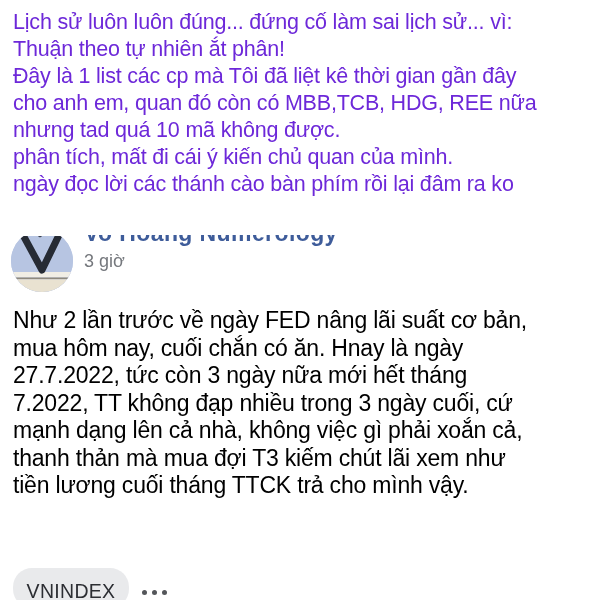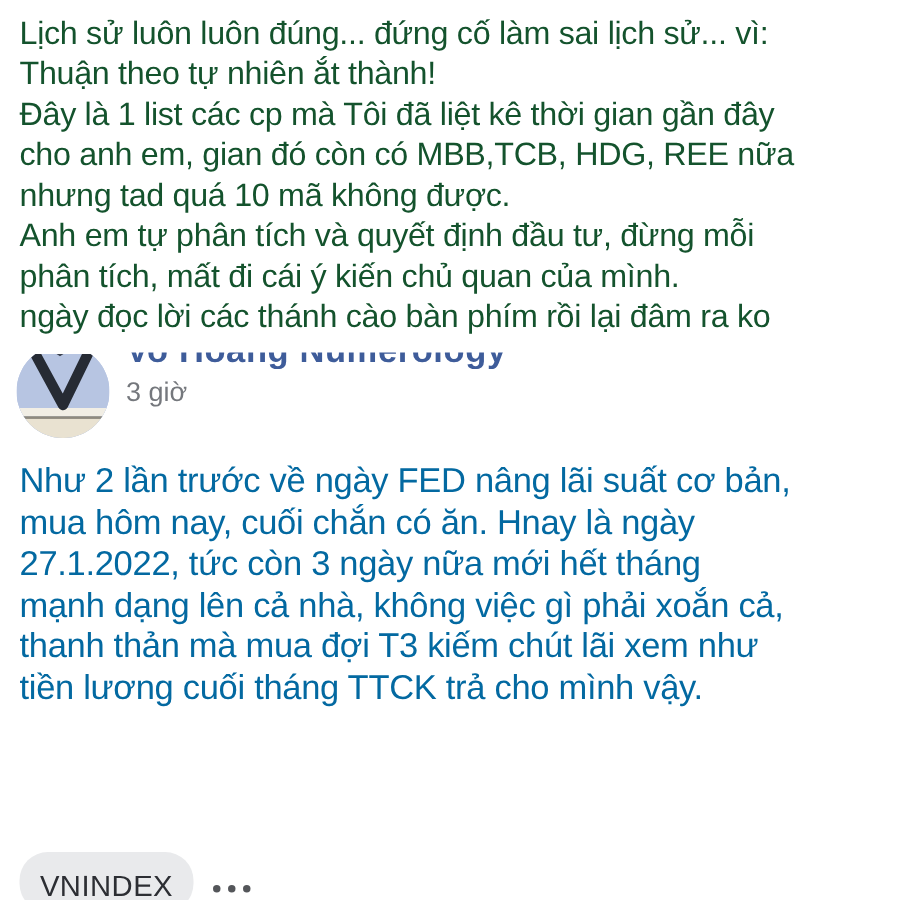--- a/index.html
+++ b/index.html
@@ -16,21 +16,21 @@
     .intro-block {
       position: absolute;
       left: 13px; top: 9px;
       width: 582px;
     }
     .intro-block .line {
       font-size: 21.5px;
       line-height: 27px;
       letter-spacing: -0.2px;
       white-space: nowrap;
-      color: #14532d;
+      color: #6d28d9;
     }
 
     
     .post-header {
       position: absolute;
       left: 0; top: 230px;
       width: 600px; height: 70px;
     }
     .avatar-clip {
       position: absolute;
@@ -70,21 +70,21 @@
     .body-block {
       position: absolute;
       left: 13px; top: 307px;
       width: 585px;
     }
     .body-block .line {
       font-size: 23px;
       line-height: 27.5px;
       letter-spacing: -0.2px;
       white-space: nowrap;
-      color: #0369a1;
+      color: #000000;
     }
 
     
     .tag-chip {
       position: absolute;
       left: 13px; top: 568px;
       width: 116px; height: 40px;
       background: #e9eaec;
       border-radius: 19px;
       display: flex;
@@ -107,25 +107,24 @@
       width: 5px; height: 5px;
       border-radius: 50%;
       background: #54565a;
     }
   </style>
 </head>
 <body>
 
 <div class="intro-block">
   <div class="line">Lịch sử luôn luôn đúng... đứng cố làm sai lịch sử... vì:</div>
-  <div class="line">Thuận theo tự nhiên ắt thành!</div>
+  <div class="line">Thuận theo tự nhiên ắt phân!</div>
   <div class="line">Đây là 1 list các cp mà Tôi đã liệt kê thời gian gần đây</div>
-  <div class="line">cho anh em, gian đó còn có MBB,TCB, HDG, REE nữa</div>
+  <div class="line">cho anh em, quan đó còn có MBB,TCB, HDG, REE nữa</div>
   <div class="line">nhưng tad quá 10 mã không được.</div>
-  <div class="line">Anh em tự phân tích và quyết định đầu tư, đừng mỗi</div>
   <div class="line">phân tích, mất đi cái ý kiến chủ quan của mình.</div>
   <div class="line">ngày đọc lời các thánh cào bàn phím rồi lại đâm ra ko</div>
 </div>
 
 <div class="post-header">
   <div class="avatar-clip">
     <div class="avatar-circle">
       <svg width="62" height="62" viewBox="0 0 62 62">
         <rect x="0" y="0" width="62" height="62" fill="#b7c5e2"></rect>
         <rect x="0" y="42" width="62" height="5.5" fill="#f1eee5"></rect>
@@ -138,21 +137,22 @@
   </div>
   <div class="author-clip">
     <div class="author-text">Vo Hoang Numerology</div>
   </div>
   <div class="timestamp">3 giờ</div>
 </div>
 
 <div class="body-block">
   <div class="line">Như 2 lần trước về ngày FED nâng lãi suất cơ bản,</div>
   <div class="line">mua hôm nay, cuối chắn có ăn. Hnay là ngày</div>
-  <div class="line">27.1.2022, tức còn 3 ngày nữa mới hết tháng</div>
+  <div class="line">27.7.2022, tức còn 3 ngày nữa mới hết tháng</div>
+  <div class="line">7.2022, TT không đạp nhiều trong 3 ngày cuối, cứ</div>
   <div class="line">mạnh dạng lên cả nhà, không việc gì phải xoắn cả,</div>
   <div class="line">thanh thản mà mua đợi T3 kiếm chút lãi xem như</div>
   <div class="line">tiền lương cuối tháng TTCK trả cho mình vậy.</div>
 </div>
 
 <div class="tag-chip">
   <span class="tag-label">VNINDEX</span>
 </div>
 <div class="more-dots">
   <span class="dot"></span>

